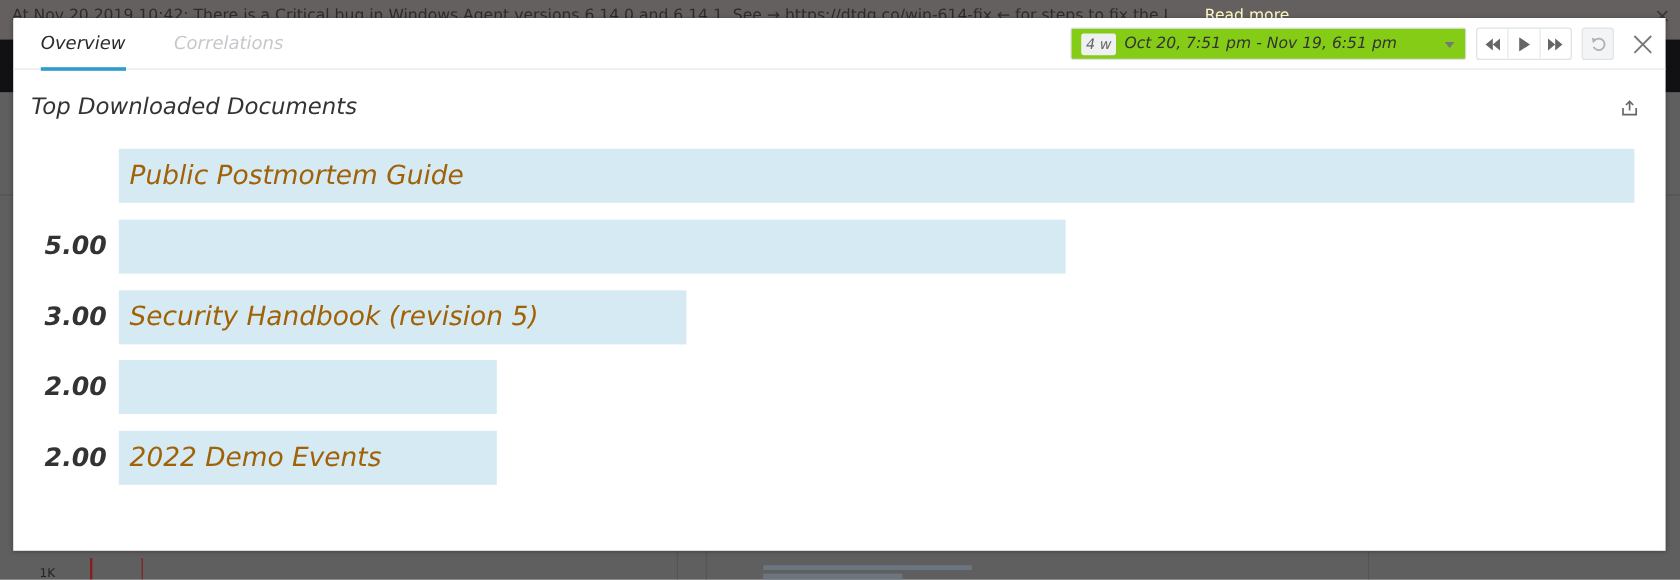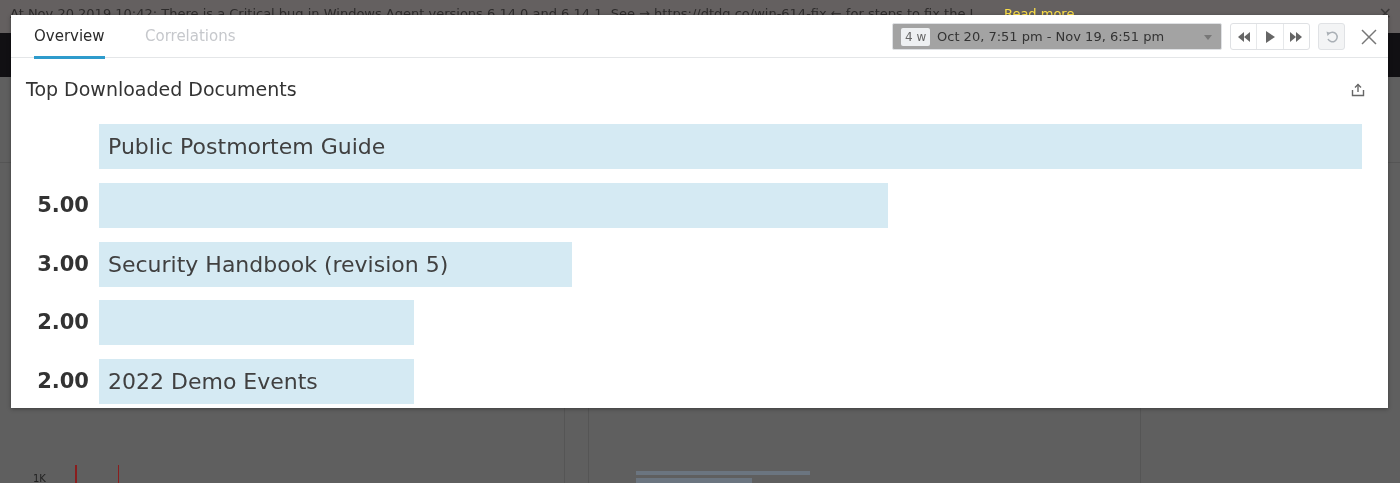--- a/index.html
+++ b/index.html
@@ -8,59 +8,60 @@
       font-family: "DejaVu Sans", "Liberation Sans", sans-serif;
       background: #646060;
       position: relative;
     }
     
     .bg-banner {
       position: absolute; left: 0; top: 0; width: 1400px; height: 33px;
       background: #646060; color: #2d2b2b; font-size: 13px;
       padding: 6px 10px; white-space: nowrap; overflow: hidden;
     }
-    .bg-banner .bg-link { color: #fde047; margin-left: 14px; }
+    .bg-banner .bg-link { color: #fef9c3; margin-left: 14px; }
     .bg-banner .bg-close { position: absolute; right: 8px; top: 4px; color: #3a3838; font-size: 16px; }
     .bg-navbar {
       position: absolute; left: 0; top: 33px; width: 1400px; height: 44px;
       background: #111013;
     }
     .bg-body {
       position: absolute; left: 0; top: 77px; width: 1400px; height: 406px;
       background: #5f5f5f;
     }
     .bg-hline { position: absolute; left: 0; top: 162px; width: 1400px; height: 1px; background: #555; }
     .bg-vline { position: absolute; top: 400px; width: 1px; height: 83px; background: #555; }
     .bg-ytick { position: absolute; left: 33px; top: 473px; font-size: 10px; color: #222; }
     .bg-redline { position: absolute; top: 465px; width: 2px; height: 18px; background: #8a1d1d; }
     .bg-block { position: absolute; background: #6b7580; }
 
     
     .modal {
-      position: absolute; left: 11px; top: 15px; width: 1377px; height: 393px;
+      position: absolute; left: 11px; top: 15px; width: 1377px; height: 444px;
       background: #ffffff;
       box-shadow: 0 1px 4px rgba(0,0,0,0.35);
+      font-style: italic;
     }
     .modal-header {
       position: absolute; left: 0; top: 0; width: 100%; height: 43px;
       border-bottom: 1px solid #e4e6e8;
     }
     .tab {
       position: absolute; top: 0; height: 43px; font-size: 15px;
       line-height: 42px; cursor: pointer;
     }
     .tab.active { color: #2b2b2b; }
     .tab.inactive { color: #c6c8cc; }
     .tab .underline {
       position: absolute; left: 0; right: 0; bottom: -1px; height: 3px;
       background: #2e9bcc;
     }
     .timepicker {
       position: absolute; left: 881px; top: 8px; width: 330px; height: 27px;
-      border: 1px solid #dfe1e4; border-radius: 2px; background: #a3a3a3;
+      border: 1px solid #dfe1e4; border-radius: 2px; background: #84cc16;
       font-size: 13px; color: #333;
     }
     .timepicker .span-badge {
       position: absolute; left: 8px; top: 4px; height: 18px; padding: 0 4px;
       background: #eef0f2; color: #666; font-size: 12px; line-height: 18px;
       border-radius: 2px;
     }
     .timepicker .range {
       position: absolute; left: 44px; top: 0; line-height: 25px;
     }
@@ -105,21 +106,21 @@
     .tl-value {
       position: absolute; left: 0; width: 78px; text-align: right;
       top: 0; line-height: 45px; font-size: 21px; font-weight: bold; color: #333;
     }
     .tl-bar {
       position: absolute; left: 88px; top: 0; height: 45px;
       background: #d5eaf3;
     }
     .tl-label {
       position: absolute; left: 97px; top: 0; line-height: 45px;
-      font-size: 22px; color: #404040; white-space: nowrap;
+      font-size: 22px; color: #a16207; white-space: nowrap;
     }
   </style>
 </head>
 <body>
 
 <div class="bg-banner">
   <span>At Nov 20 2019 10:42: There is a Critical bug in Windows Agent versions 6.14.0 and 6.14.1. See → https://dtdg.co/win-614-fix ← for steps to fix the I...</span>
   <span class="bg-link">Read more</span>
   <span class="bg-close">✕</span>
 </div>

